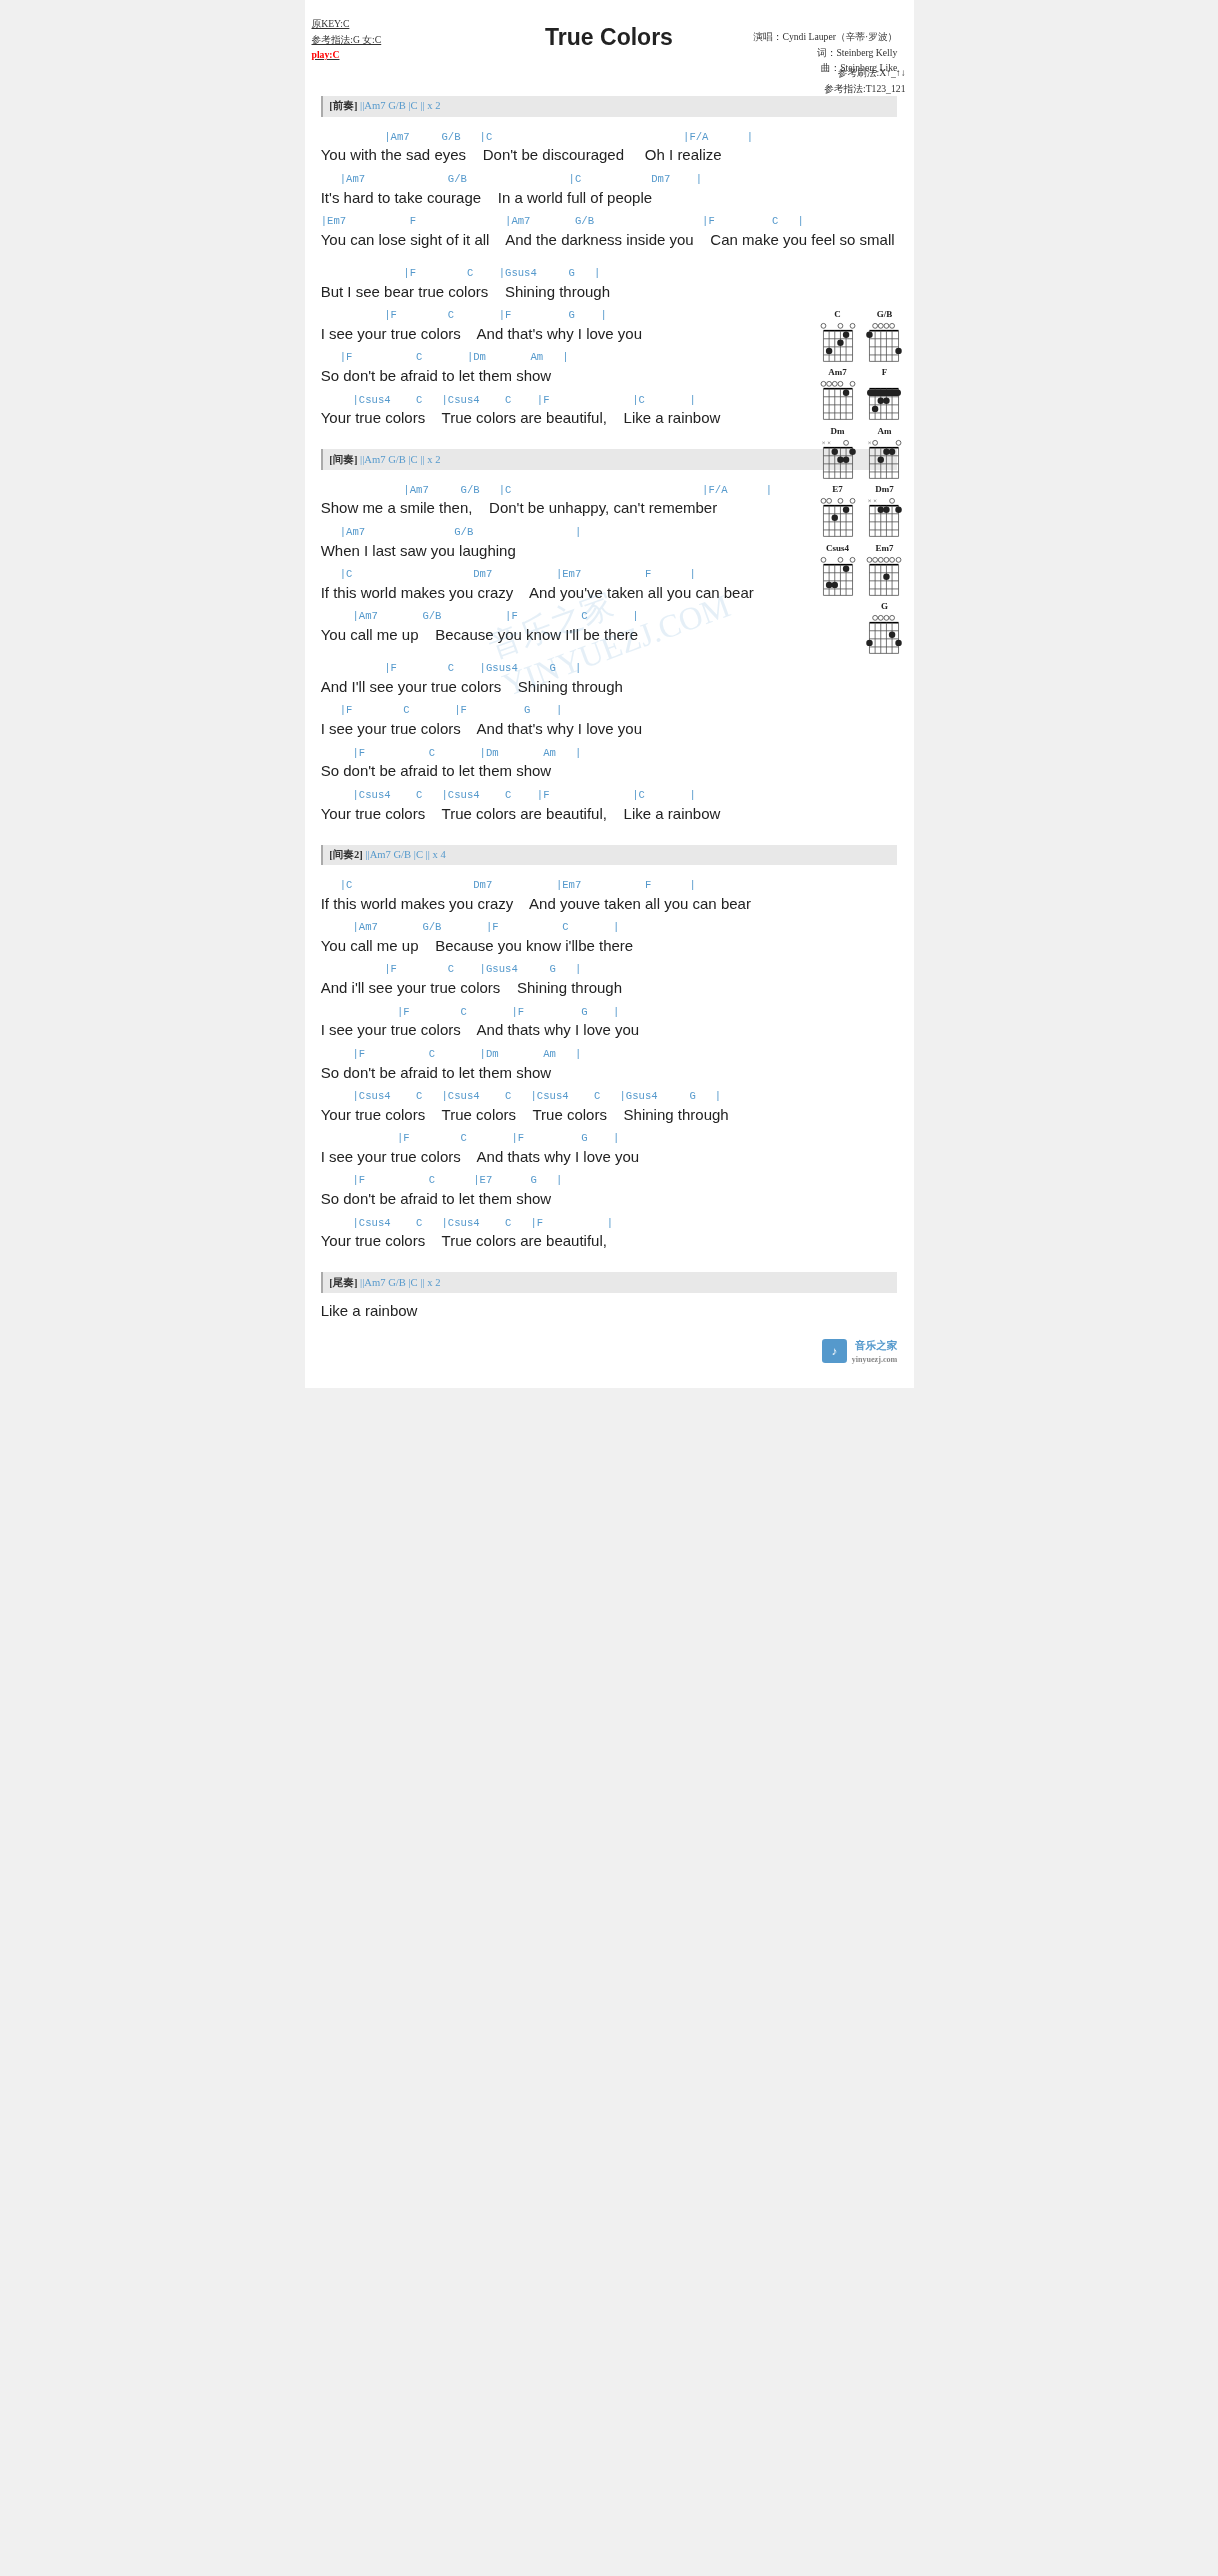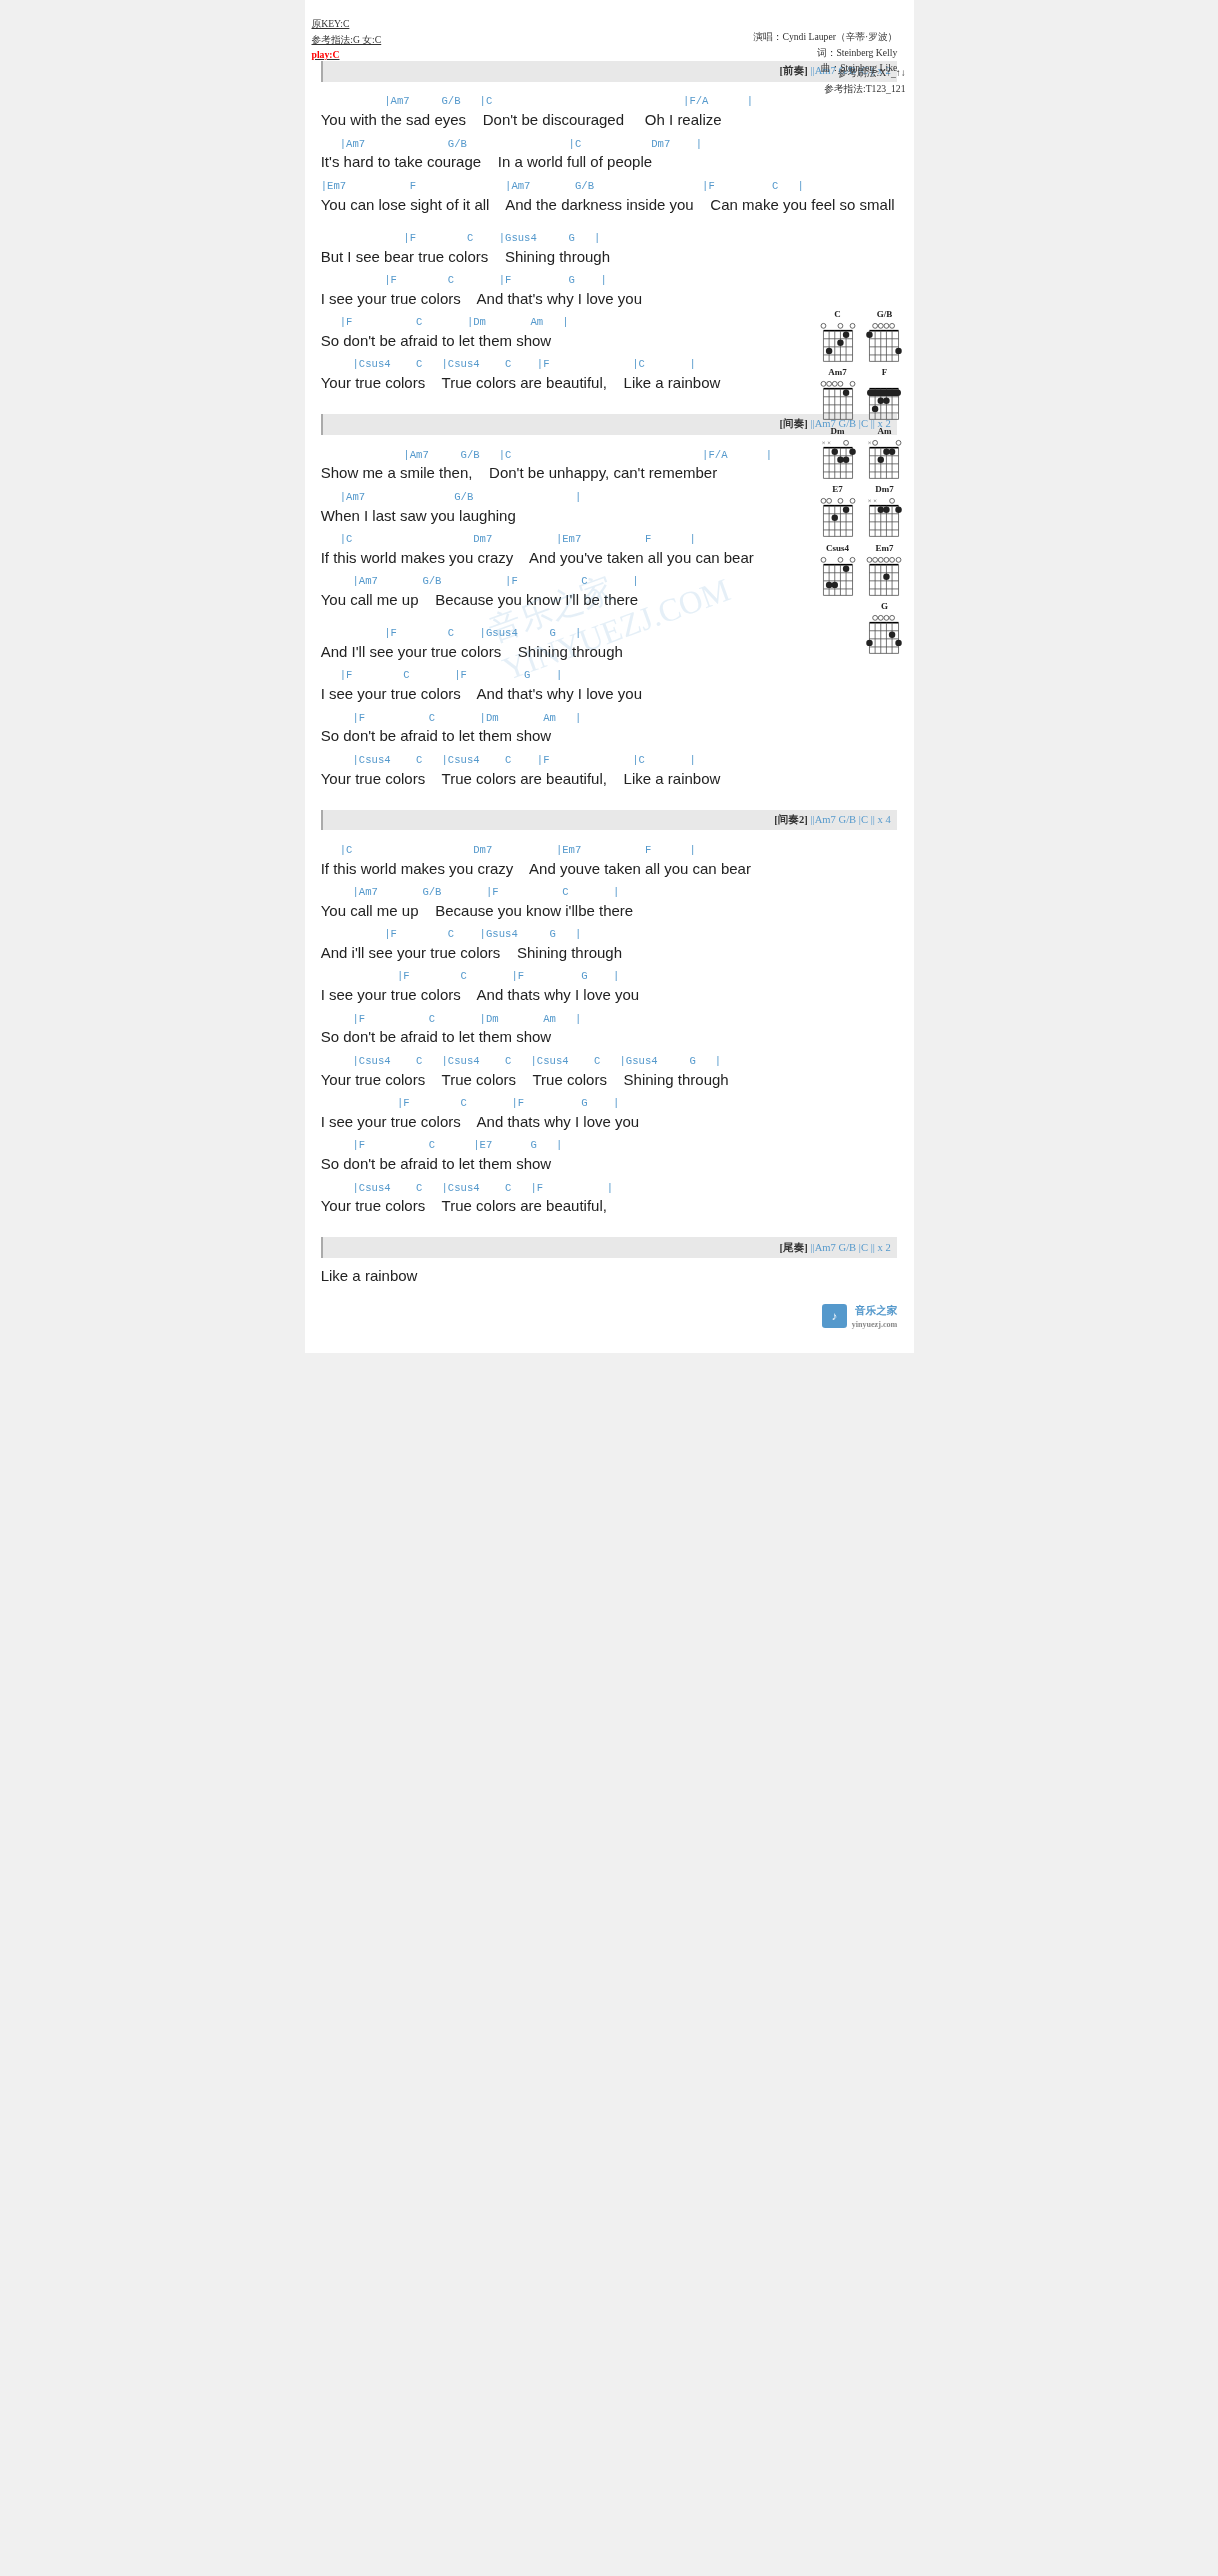--- a/index.html
+++ b/index.html
@@ -94,21 +94,20 @@
     }
 
     
     .section-bar {
       background: #e8e8e8;
       padding: 3.2px 6.5px;
       margin: 6.5px 0 3.2px 0;
       font-size: 10.6px;
       color: #333;
       border-left: 2.4px solid #aaa;
-      text-align: right;
     }
     .section-label {
       color: #333;
       font-weight: bold;
     }
     .chord-inline {
       color: #5599cc;
       font-size: 10.6px;
     }
 
@@ -168,20 +167,23 @@
 <body>
 
 <div class="page">
 
   <div class="key-info">
     <div>原KEY:C</div>
     <div>参考指法:G 女:C</div>
     <div class="play-key">play:C</div>
   </div>
 
+  <div class="header" style="padding-top:8.1px;">
+    <div class="title">True Colors</div>
+  </div>
 
   <div class="right-info">
     <div>演唱：Cyndi Lauper（辛蒂·罗波）</div>
     <div>词：Steinberg Kelly</div>
     <div>曲：Steinberg Like</div>
   </div>
 
   <div class="ref-section">
     <div>参考刷法:X↑_↑↓</div>
     <div>参考指法:T123_121</div>

